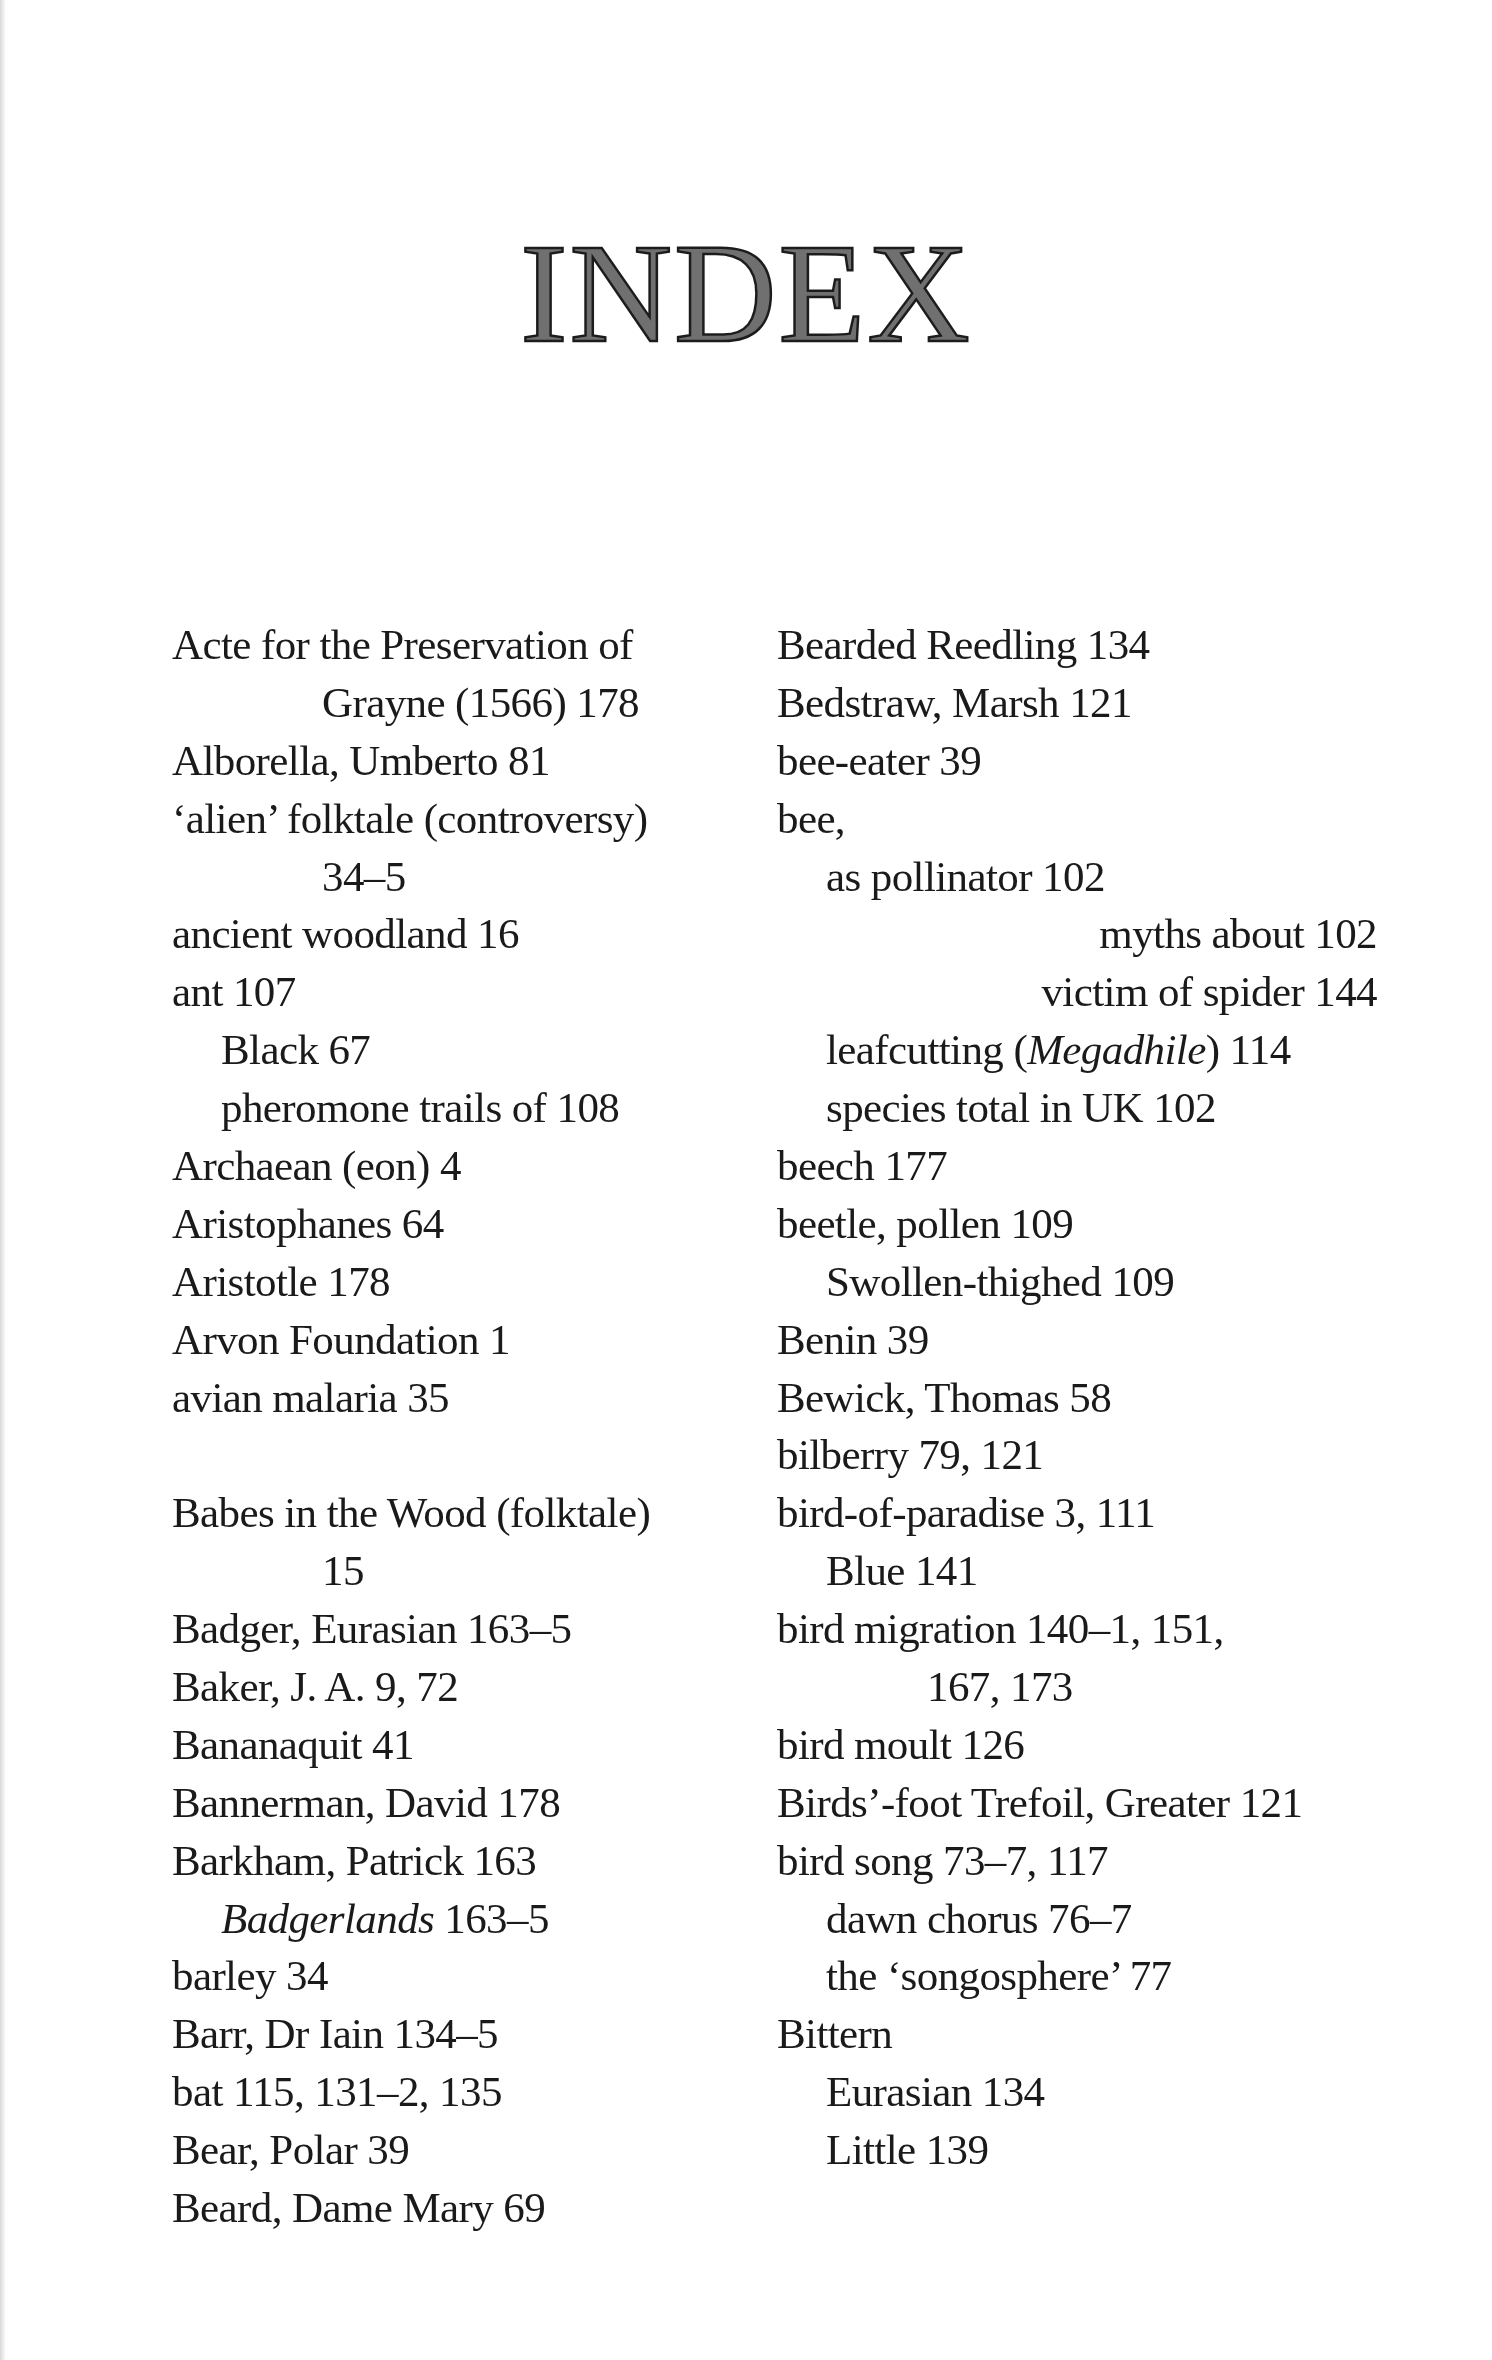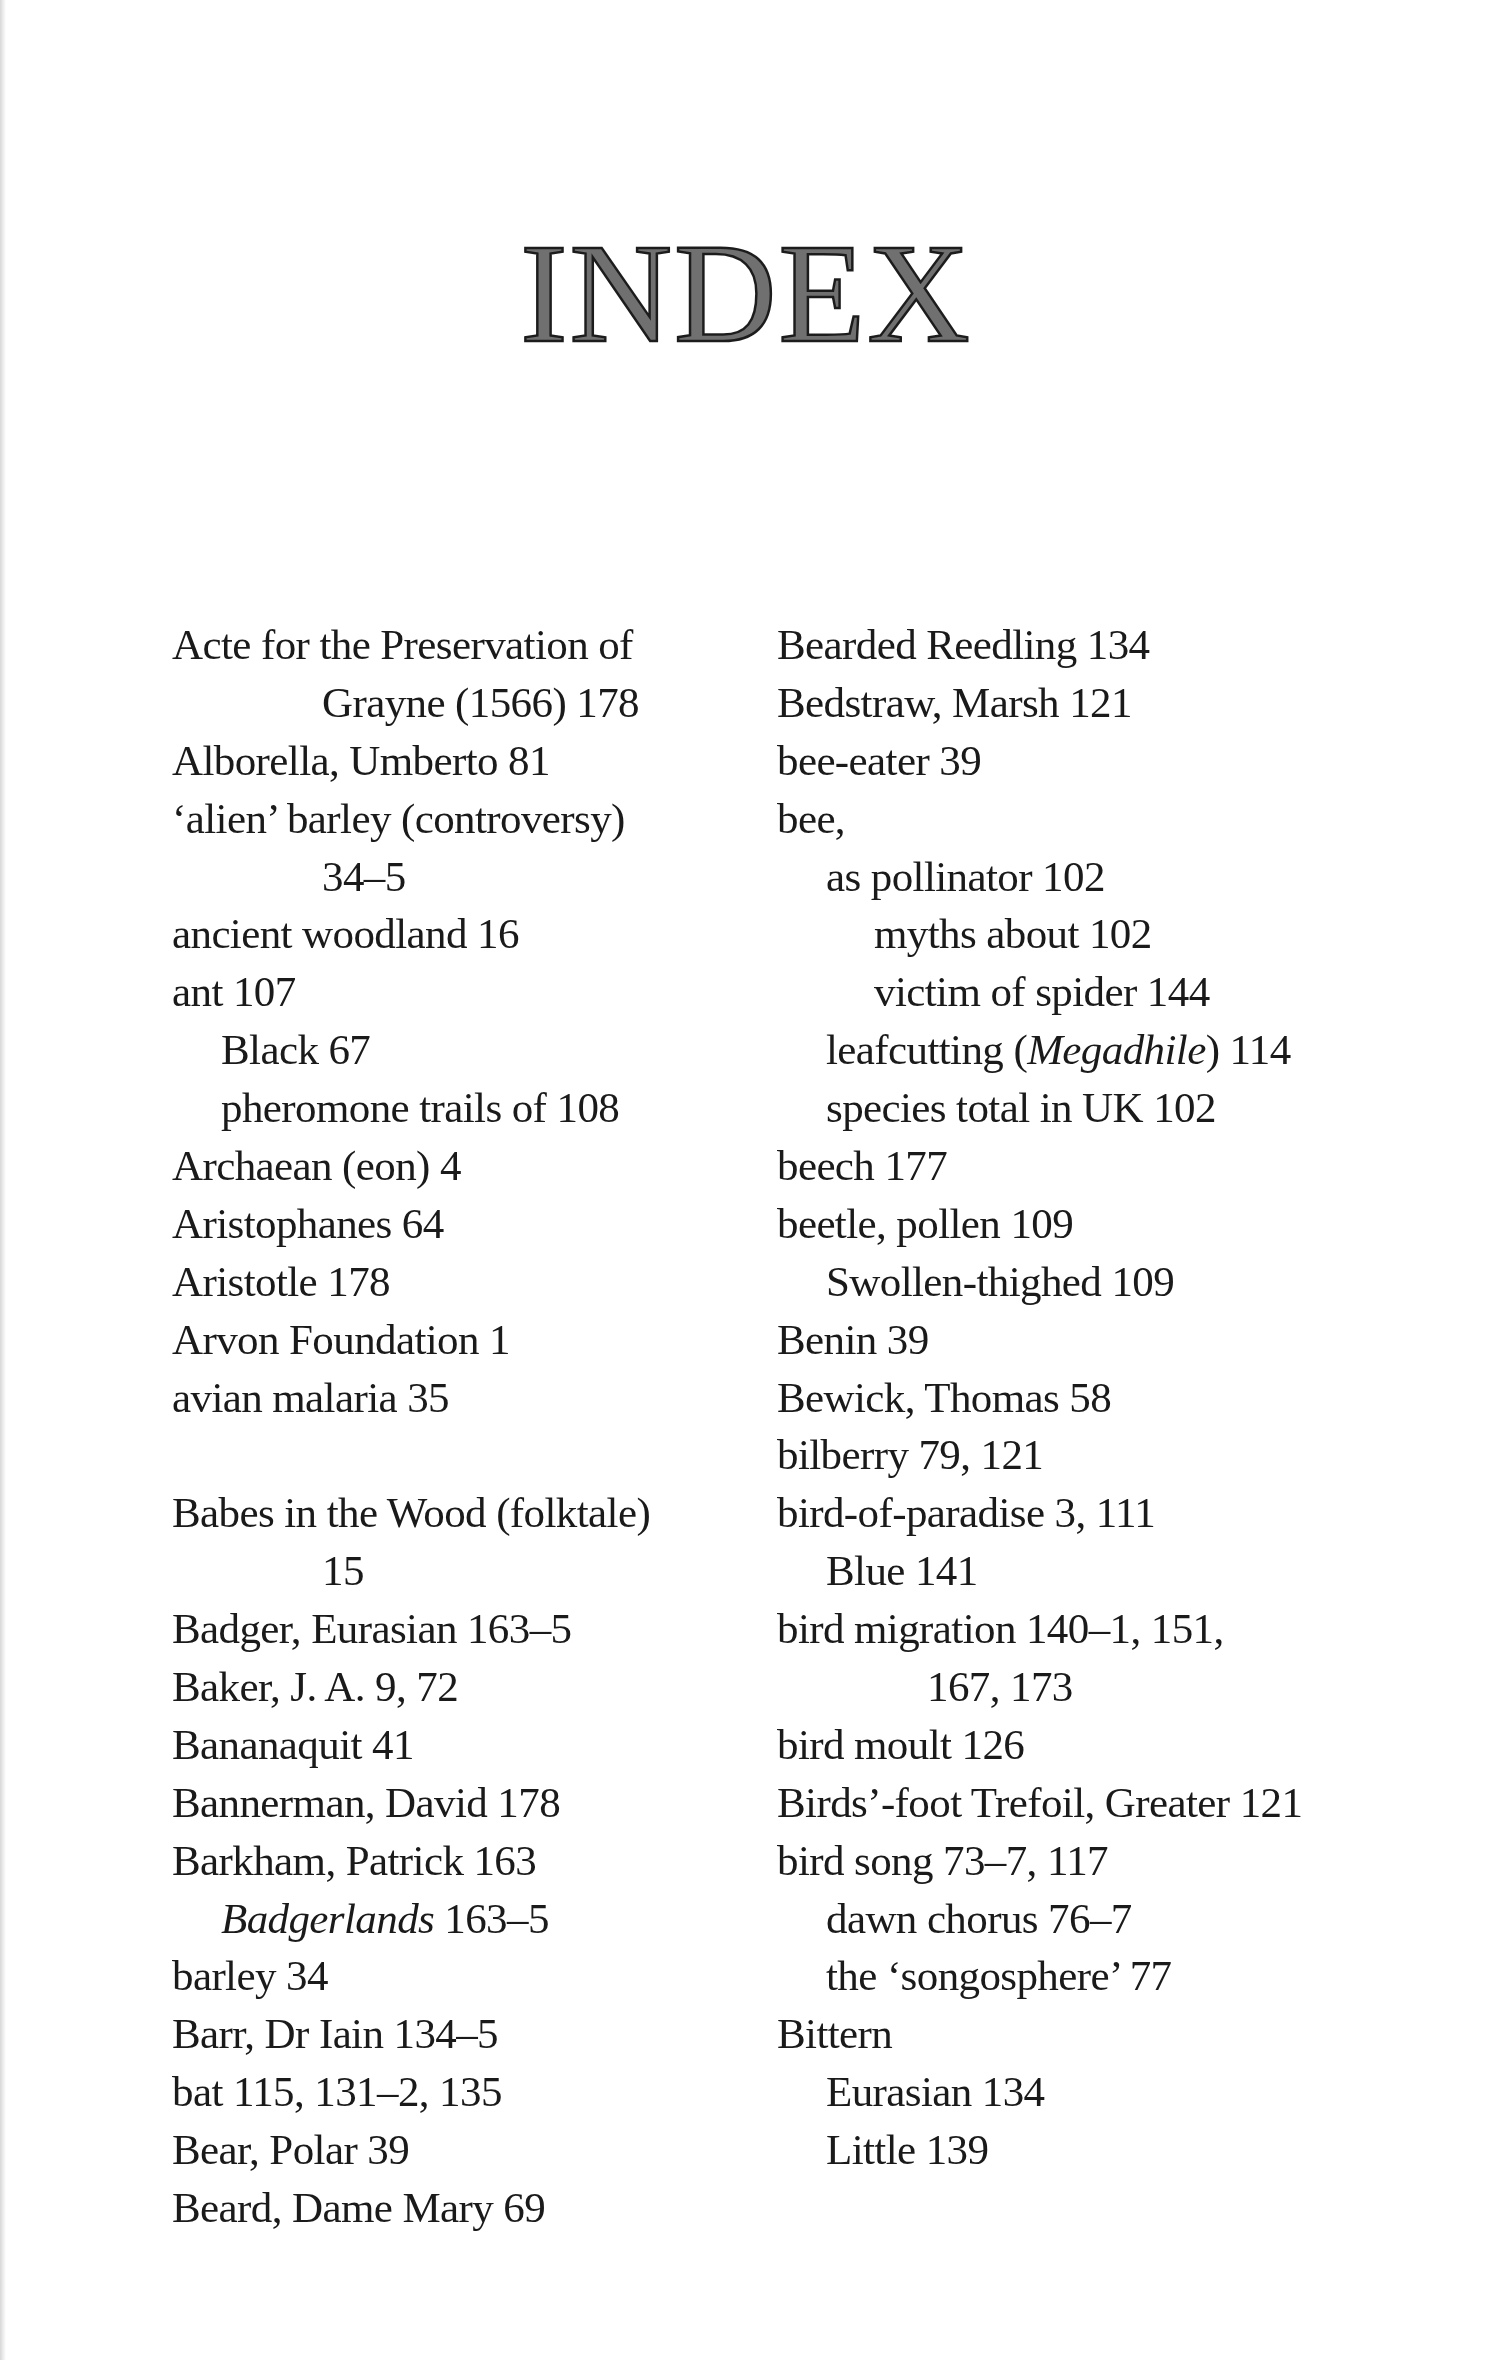--- a/index.html
+++ b/index.html
@@ -10,37 +10,37 @@
   .title { position: absolute; left: 0; width: 1492px; top: 222px; text-align: center;
            font-size: 142px; line-height: 142px; letter-spacing: 2px;
            color: #707070; -webkit-text-stroke: 2.5px #1c1c1c; font-weight: normal; margin: 0; }
   .col { position: absolute; top: 616px; }
   .col.left { left: 172px; width: 560px; }
   .col.right { left: 777px; width: 600px; }
   .line { height: 57.9px; line-height: 57.9px; font-size: 43px; letter-spacing: -0.6px;
           white-space: nowrap; }
   .lvl-0 { padding-left: 0; }
   .lvl-1 { padding-left: 49px; }
-  .lvl-2 { padding-left: 97px; }
+  .lvl-2 { padding-left: 97px; text-align: right; }
   .turn { padding-left: 150px; }
   .blank { height: 57.9px; }
   em { font-style: italic; margin-top: 12px; }
 </style>
 </head>
 <body>
 
 <div class="page-edge"></div>
 
 <h1 class="title">INDEX</h1>
 
 <div class="col left">
     <div class="line lvl-0"><span>Acte for the Preservation of</span></div>
     <div class="line turn"><span>Grayne (1566) 178</span></div>
     <div class="line lvl-0"><span>Alborella, Umberto 81</span></div>
-    <div class="line lvl-0"><span>‘alien’ barley (controversy)</span></div>
+    <div class="line lvl-0"><span>‘alien’ folktale (controversy)</span></div>
     <div class="line turn"><span>34–5</span></div>
     <div class="line lvl-0"><span>ancient woodland 16</span></div>
     <div class="line lvl-0"><span>ant 107</span></div>
     <div class="line lvl-1"><span>Black 67</span></div>
     <div class="line lvl-1"><span>pheromone trails of 108</span></div>
     <div class="line lvl-0"><span>Archaean (eon) 4</span></div>
     <div class="line lvl-0"><span>Aristophanes 64</span></div>
     <div class="line lvl-0"><span>Aristotle 178</span></div>
     <div class="line lvl-0"><span>Arvon Foundation 1</span></div>
     <div class="line lvl-0"><span>avian malaria 35</span></div>

